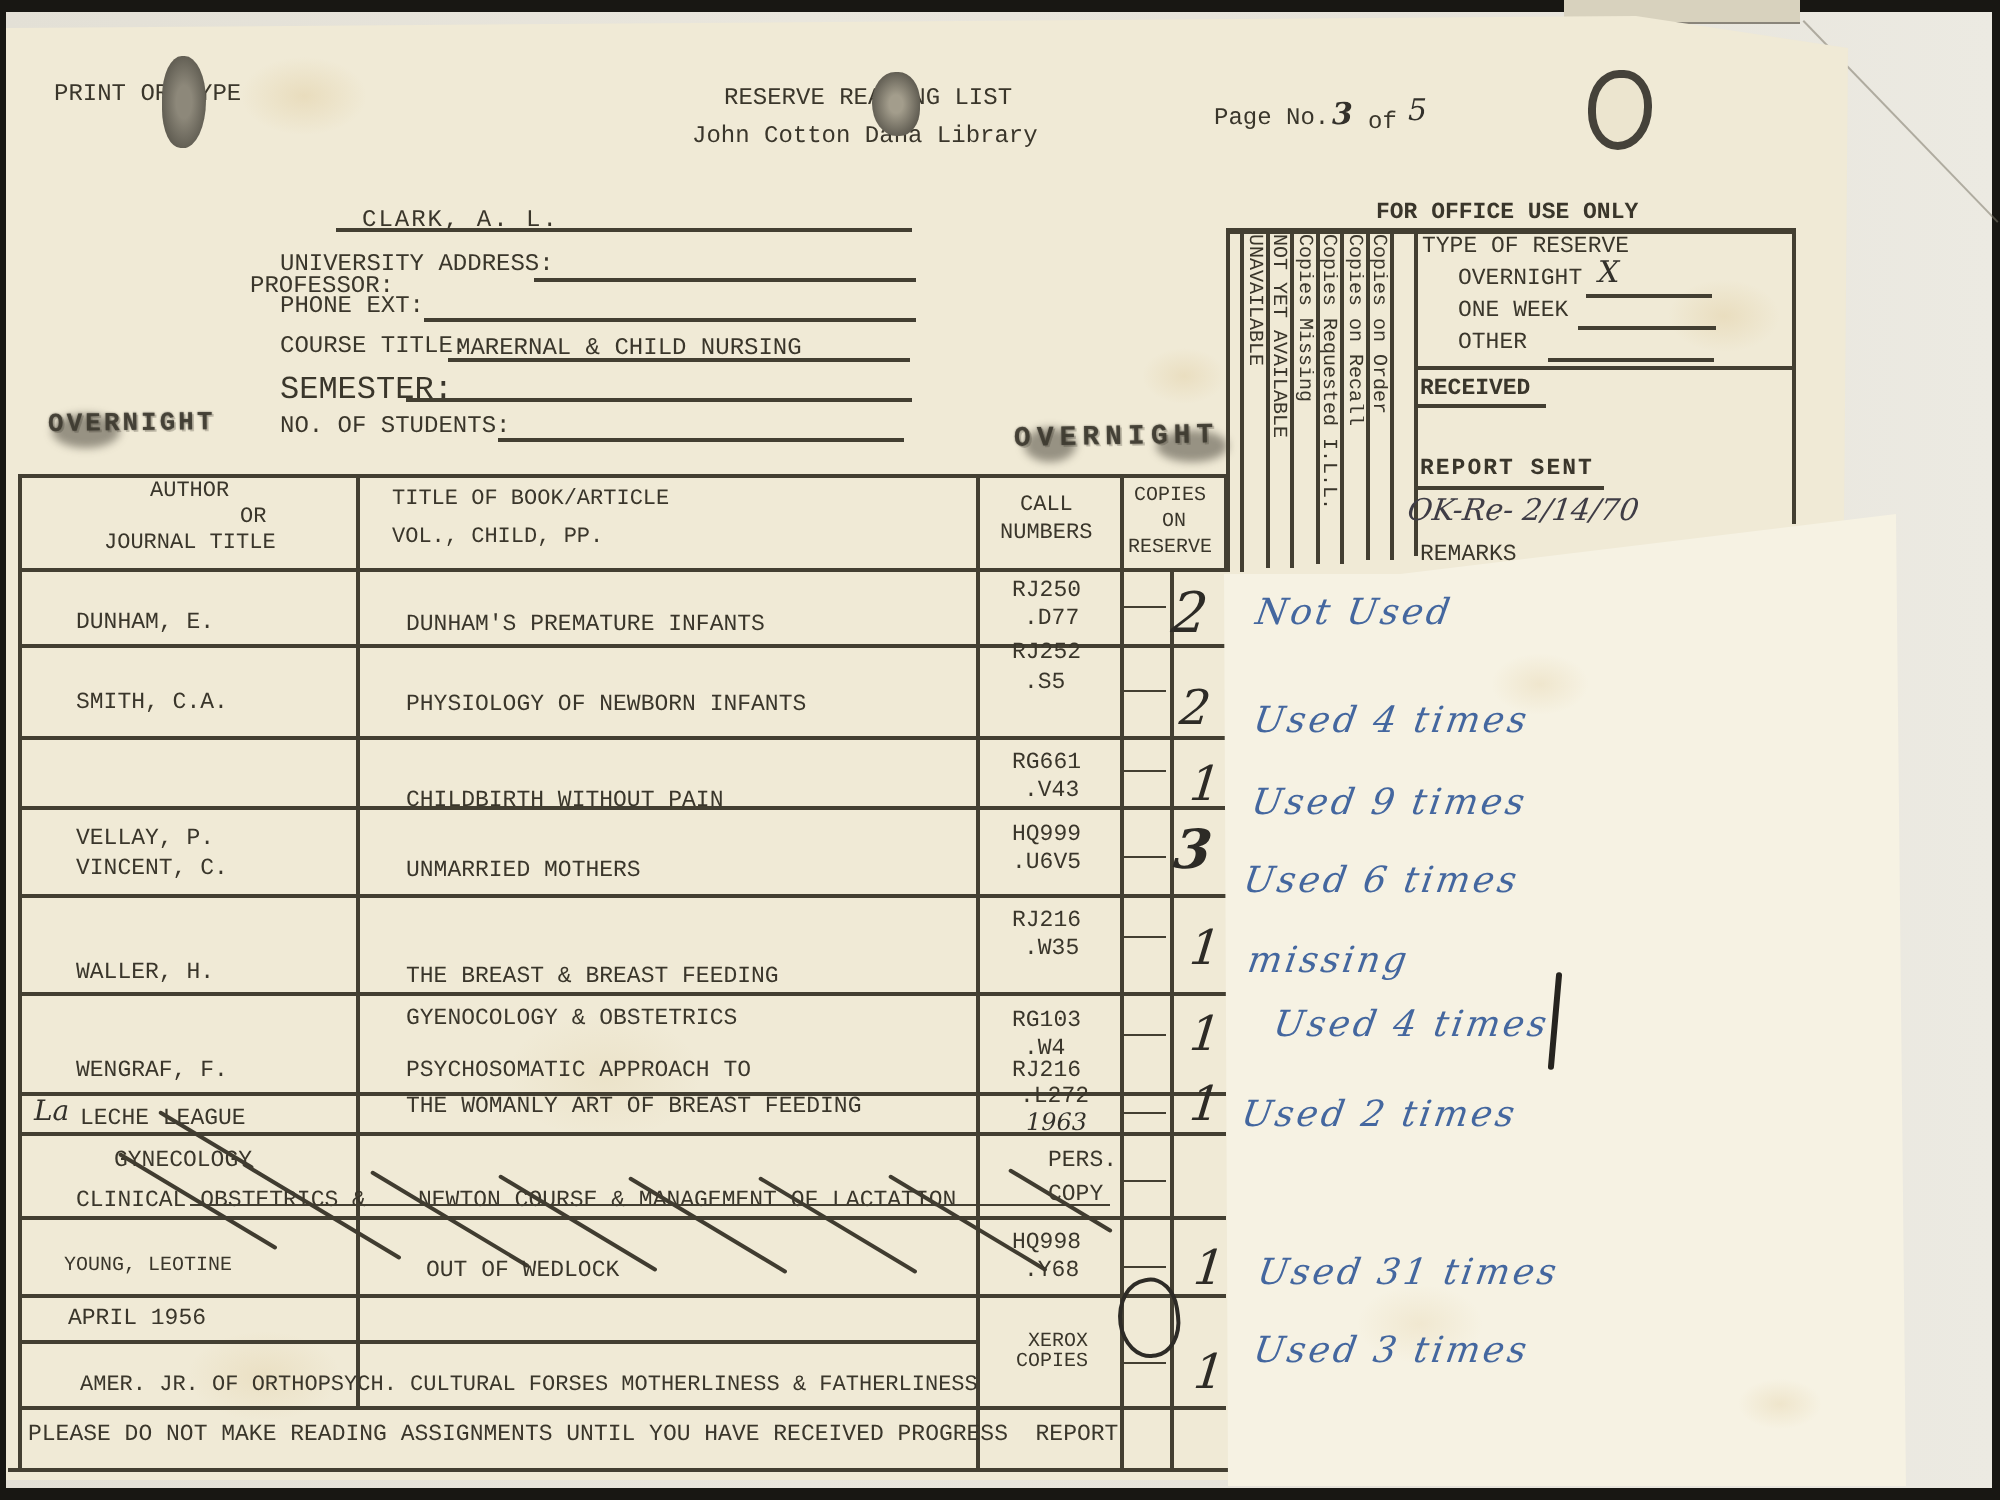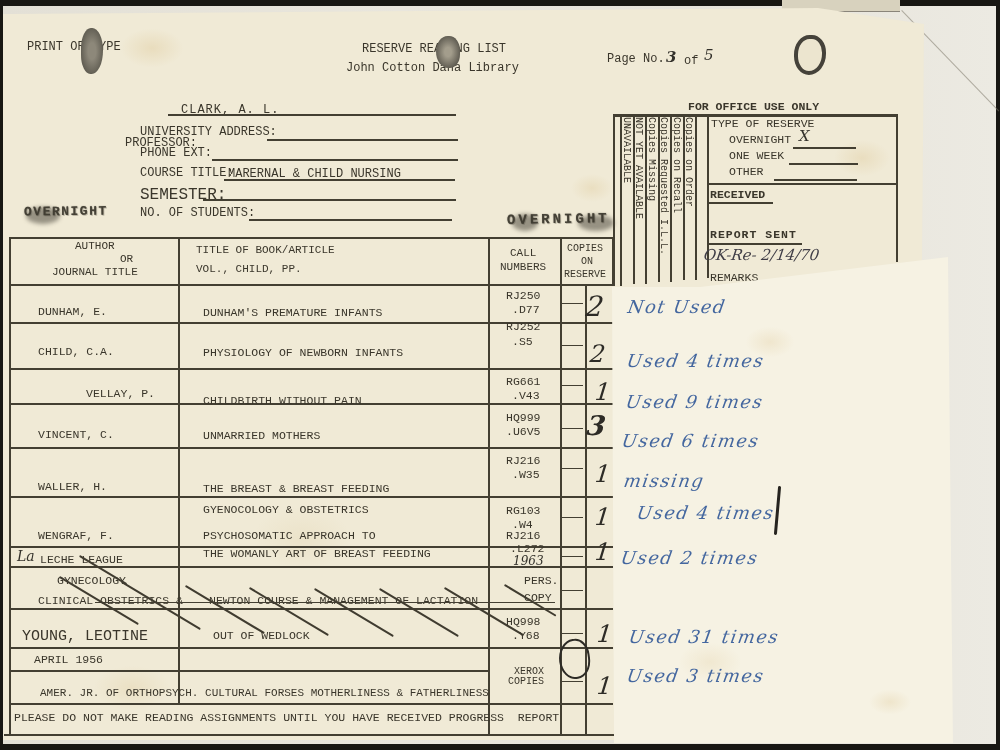--- a/index.html
+++ b/index.html
@@ -157,27 +157,27 @@
 <span class="t" style="left:567px;top:243px;font-size:10px;">COPIES</span>
 <span class="t" style="left:581px;top:256px;font-size:10px;">ON</span>
 <span class="t" style="left:564px;top:269px;font-size:10px;">RESERVE</span>
 
 <span class="t" style="left:38px;top:305px;font-size:11.5px;">DUNHAM, E.</span>
 <span class="t" style="left:203px;top:306px;font-size:11.5px;">DUNHAM'S PREMATURE INFANTS</span>
 <span class="t" style="left:506px;top:289px;font-size:11.5px;">RJ250</span>
 <span class="t" style="left:512px;top:303px;font-size:11.5px;">.D77</span>
 <span class="num" style="left:586px;top:290px;font-size:28px;">2</span>
 
-<span class="t" style="left:38px;top:345px;font-size:11.5px;">CHILD, C.A.</span>
+<span class="t" style="left:38px;top:345px;font-size:11.5px;">SMITH, C.A.</span>
 <span class="t" style="left:203px;top:346px;font-size:11.5px;">PHYSIOLOGY OF NEWBORN INFANTS</span>
 <span class="t" style="left:506px;top:320px;font-size:11.5px;">RJ252</span>
 <span class="t" style="left:512px;top:335px;font-size:11.5px;">.S5</span>
 <span class="num" style="left:590px;top:340px;">2</span>
 
-<span class="t" style="left:38px;top:387px;font-size:11.5px;margin-left:48px;">VELLAY, P.</span>
+<span class="t" style="left:38px;top:413px;font-size:11.5px;">VELLAY, P.</span>
 <span class="t" style="left:203px;top:394px;font-size:11.5px;">CHILDBIRTH WITHOUT PAIN</span>
 <span class="t" style="left:506px;top:375px;font-size:11.5px;">RG661</span>
 <span class="t" style="left:512px;top:389px;font-size:11.5px;">.V43</span>
 <span class="num" style="left:595px;top:378px;">1</span>
 
 <span class="t" style="left:38px;top:428px;font-size:11.5px;">VINCENT, C.</span>
 <span class="t" style="left:203px;top:429px;font-size:11.5px;">UNMARRIED MOTHERS</span>
 <span class="t" style="left:506px;top:411px;font-size:11.5px;">HQ999</span>
 <span class="t" style="left:506px;top:425px;font-size:11.5px;">.U6V5</span>
 <span class="num" style="left:587px;top:410px;font-size:27px;font-weight:bold;">3</span>
@@ -212,21 +212,21 @@
 <div class="slash" style="left:60px;top:576px;"></div>
 <div class="slash" style="left:122px;top:581px;"></div>
 <div class="slash" style="left:186px;top:585px;"></div>
 <div class="slash" style="left:250px;top:587px;"></div>
 <div class="slash" style="left:315px;top:588px;"></div>
 <div class="slash" style="left:380px;top:588px;"></div>
 <div class="slash" style="left:445px;top:587px;"></div>
 <div class="slash" style="left:505px;top:584px;width:60px;"></div>
 <div class="slash" style="left:80px;top:555px;width:55px;"></div>
 
-<span class="t" style="left:22px;top:628px;font-size:15px;">YOUNG, LEOTINE</span>
+<span class="t" style="left:32px;top:628px;font-size:10px;">YOUNG, LEOTINE</span>
 <span class="t" style="left:213px;top:629px;font-size:11.5px;">OUT OF WEDLOCK</span>
 <span class="t" style="left:506px;top:615px;font-size:11.5px;">HQ998</span>
 <span class="t" style="left:512px;top:629px;font-size:11.5px;">.Y68</span>
 <span class="num" style="left:597px;top:620px;">1</span>
 
 <span class="t" style="left:34px;top:653px;font-size:11.5px;">APRIL 1956</span>
 <span class="t" style="left:40px;top:687px;font-size:11px;">AMER. JR. OF ORTHOPSYCH. CULTURAL FORSES MOTHERLINESS &amp; FATHERLINESS</span>
 <span class="t" style="left:514px;top:666px;font-size:10px;">XEROX</span>
 <span class="t" style="left:508px;top:676px;font-size:10px;">COPIES</span>
 <div class="circmark"></div>

